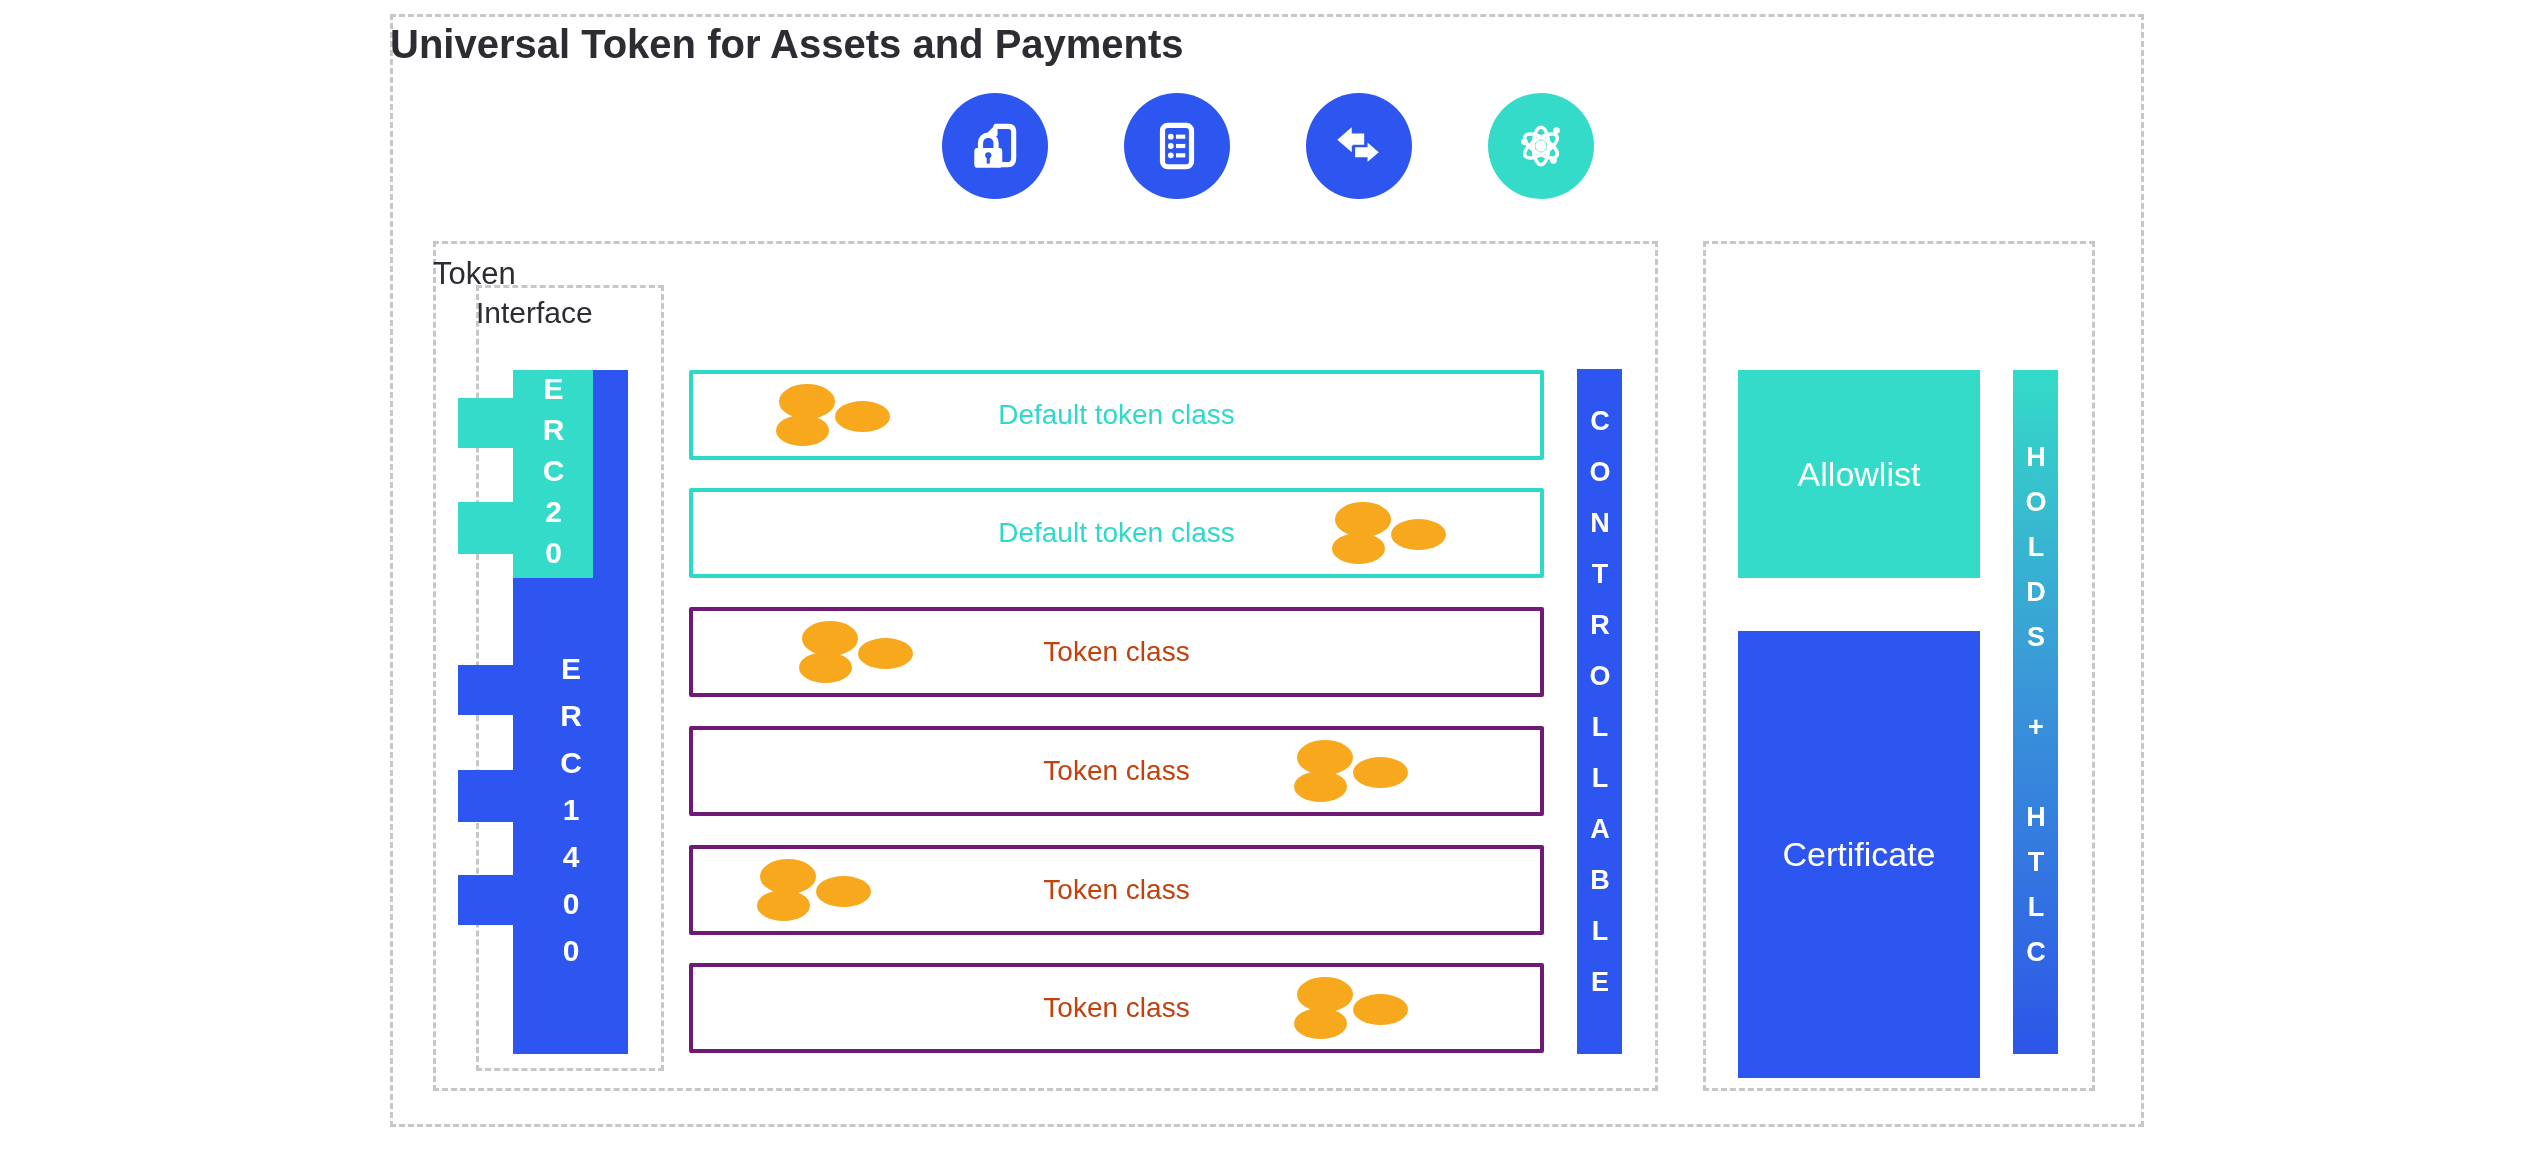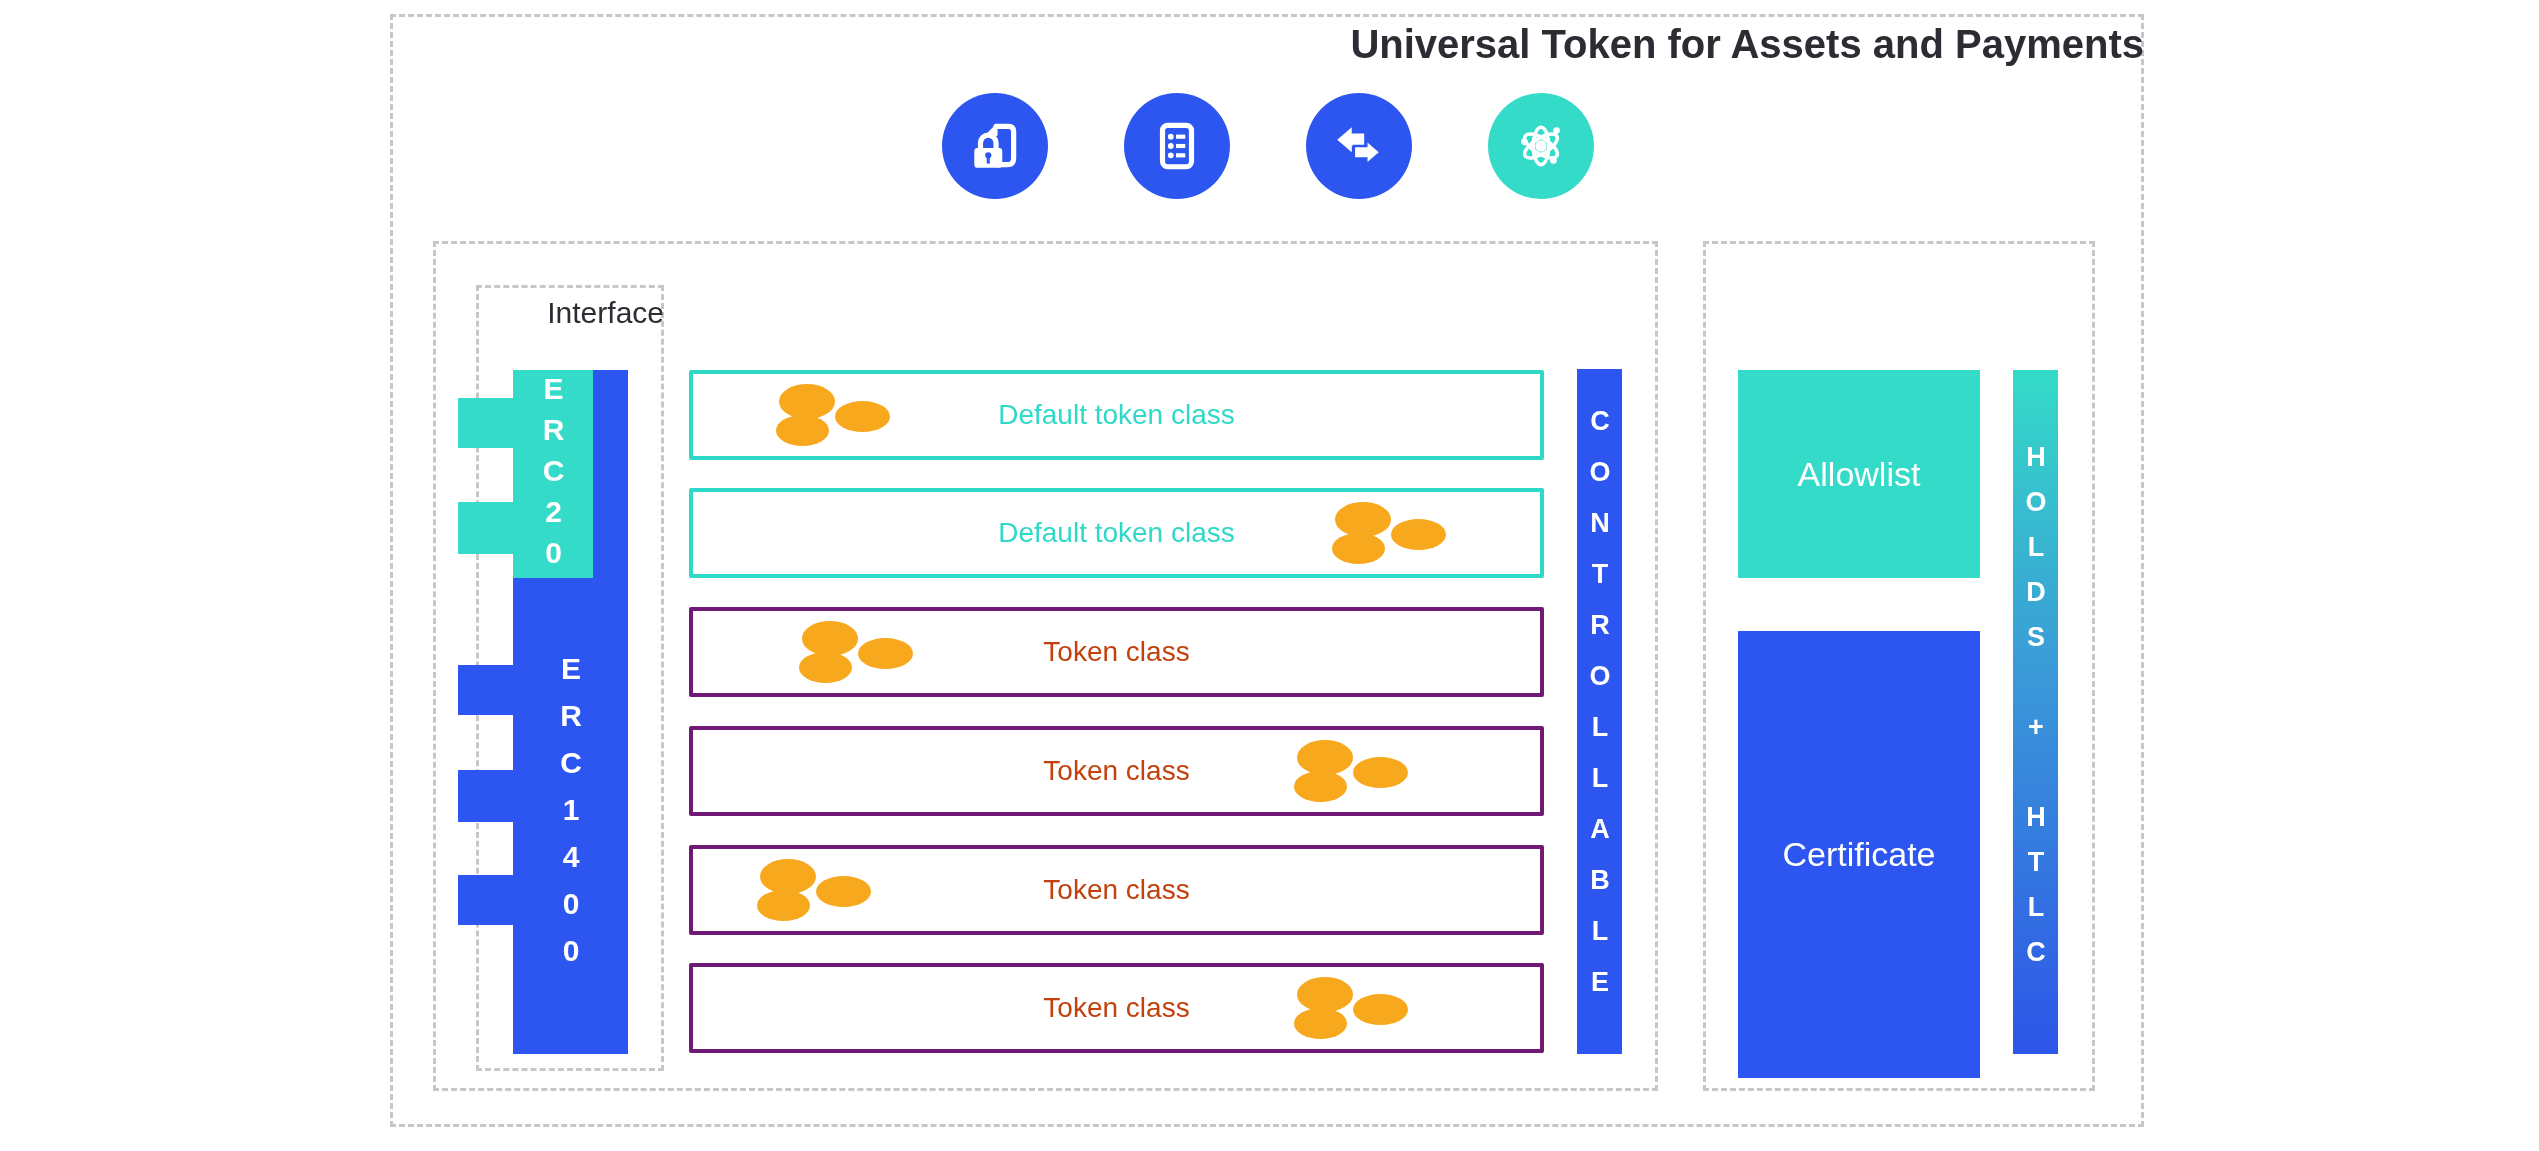--- a/index.html
+++ b/index.html
@@ -1,21 +1,21 @@
 <!DOCTYPE html>
 <html><head>
 <meta charset="utf-8">
 <style>
   html,body{margin:0;padding:0;background:#fff;}
   .canvas{
     position:relative;width:2539px;height:1151px;background:#fff;overflow:hidden;
     font-family:"Liberation Sans","DejaVu Sans",sans-serif;
   }
   .dashed{position:absolute;border:3px dashed #c7c7c7;box-sizing:border-box;background:transparent;}
-  .heading{position:absolute;width:100%;text-align:right;color:#2b2d33;}
+  .heading{position:absolute;width:100%;text-align:left;color:#2b2d33;}
   .title{left:390px;top:22px;width:1754px;font-size:40px;font-weight:700;}
   .section-title{font-size:31px;font-weight:400;}
   
   .icons-row{position:absolute;left:942px;top:93px;display:flex;gap:76px;}
   .icon-circle{width:106px;height:106px;border-radius:50%;display:flex;align-items:center;justify-content:center;}
   .icon-blue{background:#2d56f0;}
   .icon-teal{background:#34dbc8;}
   
   .erc-col{position:absolute;left:513px;top:370px;width:115px;height:684px;background:#2d56f0;}
   .erc20{position:absolute;left:513px;top:370px;width:80px;height:208px;background:#34dbc8;}
@@ -95,20 +95,21 @@
         </g>
         <circle cx="28" cy="28" r="5.5" fill="#fff"></circle>
         <circle cx="43" cy="13" r="3.2" fill="#fff"></circle>
         <circle cx="12" cy="24" r="3.2" fill="#fff"></circle>
         <circle cx="40" cy="42" r="3.2" fill="#fff"></circle>
       </svg>
     </div>
   </div>
 
   <div class="dashed" style="left:433px;top:241px;width:1225px;height:850px;"></div>
+  <div class="heading section-title" style="left:433px;top:256px;width:1225px;">Token</div>
 
   <div class="dashed" style="left:476px;top:285px;width:188px;height:786px;"></div>
   <div class="heading section-title" style="left:476px;top:296px;width:188px;font-size:30px;">Interface</div>
 
   <div class="tab teal" style="top:398px;"></div>
   <div class="tab teal" style="top:502px;height:52px;"></div>
   <div class="tab blue" style="top:665px;"></div>
   <div class="tab blue" style="top:770px;height:52px;"></div>
   <div class="tab blue" style="top:875px;"></div>
 

